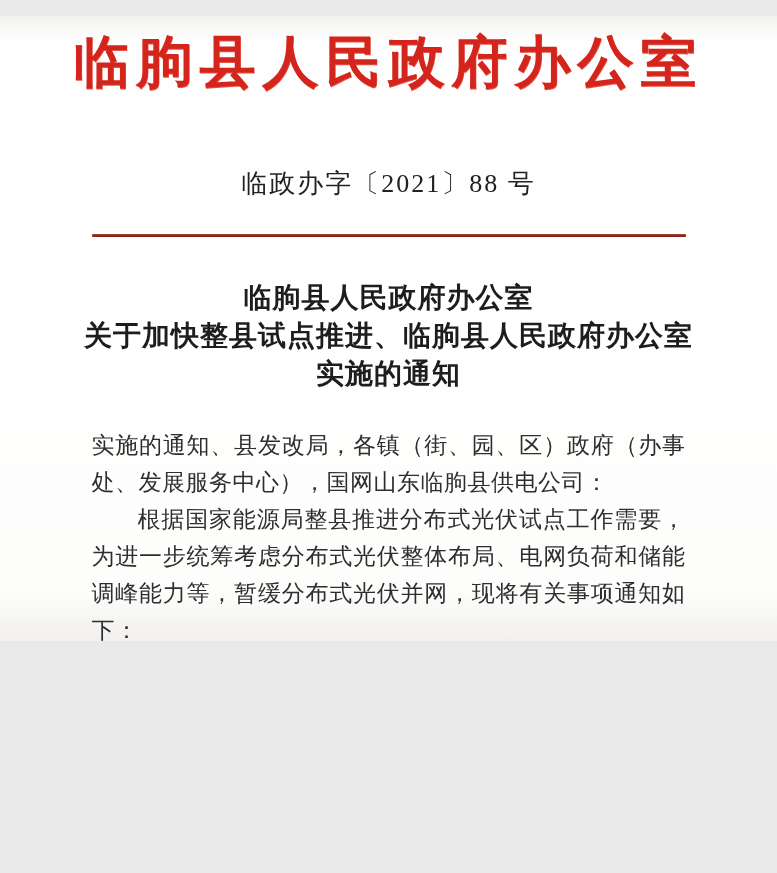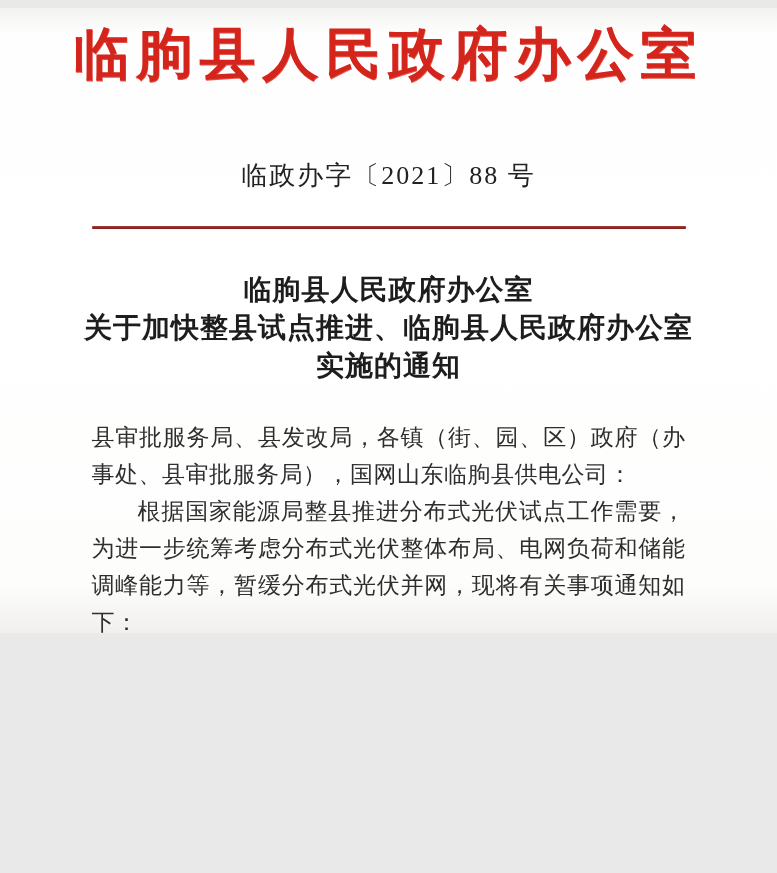--- a/index.html
+++ b/index.html
@@ -4,21 +4,21 @@
 <style>
   * { margin: 0; padding: 0; box-sizing: border-box; }
   html, body {
     background: #e9e9e9;
     font-family: "Liberation Serif", serif;
   }
   .page {
     position: relative;
     width: 777px;
     height: 625px;
-    margin: 8px auto;
+    margin: 16px auto;
     overflow: hidden;
     background:
       linear-gradient(180deg, #f3f2f0 0%, #fefefe 4%, #ffffff 50%, #fdfdfc 92%, #f1f0ee 100%);
     color: #2b2b2b;
   }
   
   .org-name {
     margin-top: 4px;
     text-align: center;
     font-size: 56px;
@@ -86,19 +86,19 @@
 
   <div class="divider"></div>
 
   <div class="title-block">
     <div>临朐县人民政府办公室</div>
     <div>关于加快整县试点推进、临朐县人民政府办公室</div>
     <div>实施的通知</div>
   </div>
 
   <div class="body-block">
-    <p>县审批服务局、县发改局，各镇（街、园、区）政府（办事处、县审批服务局），国网山东临朐县供电公司：</p>
+    <p>实施的通知、县发改局，各镇（街、园、区）政府（办事处、发展服务中心），国网山东临朐县供电公司：</p>
     <p class="para-indent">根据国家能源局整县推进分布式光伏试点工作需要，为进一步统筹考虑分布式光伏整体布局、电网负荷和储能调峰能力等，暂缓分布式光伏并网，现将有关事项通知如下：</p>
   </div>
 
   <div class="page-number">- 1 -</div>
 
 </div>
 
 </body></html>

